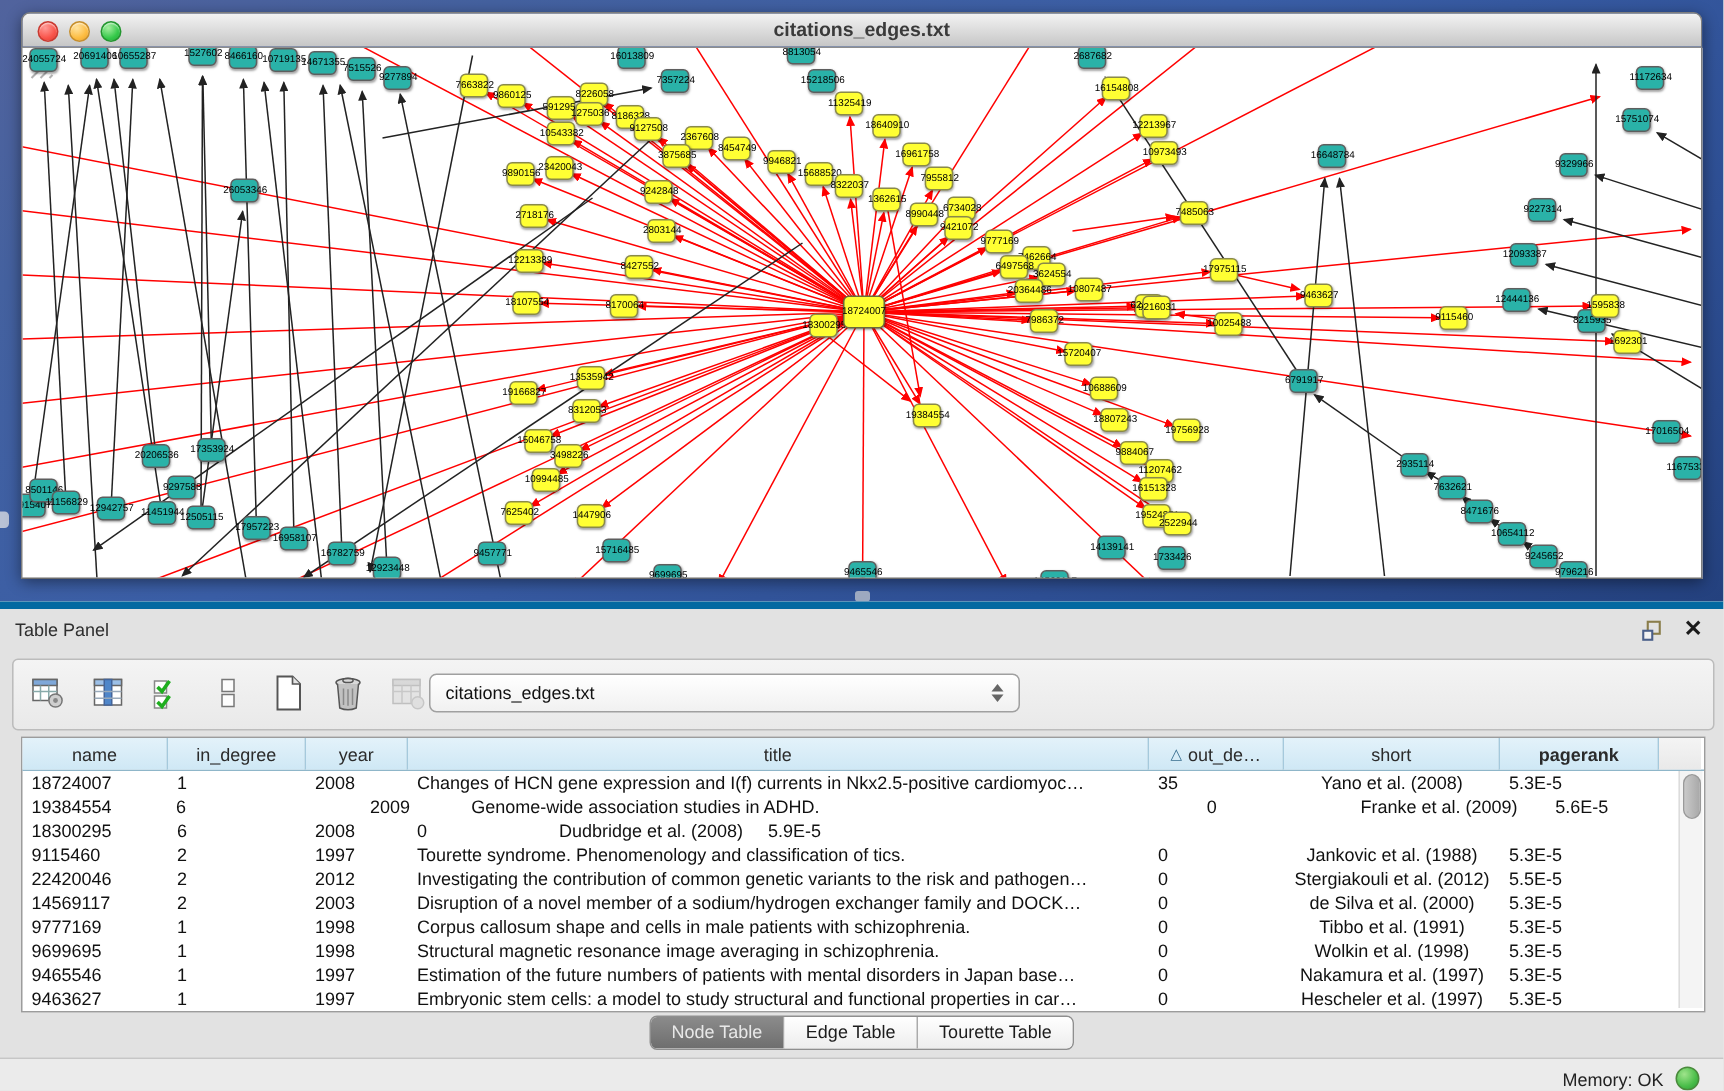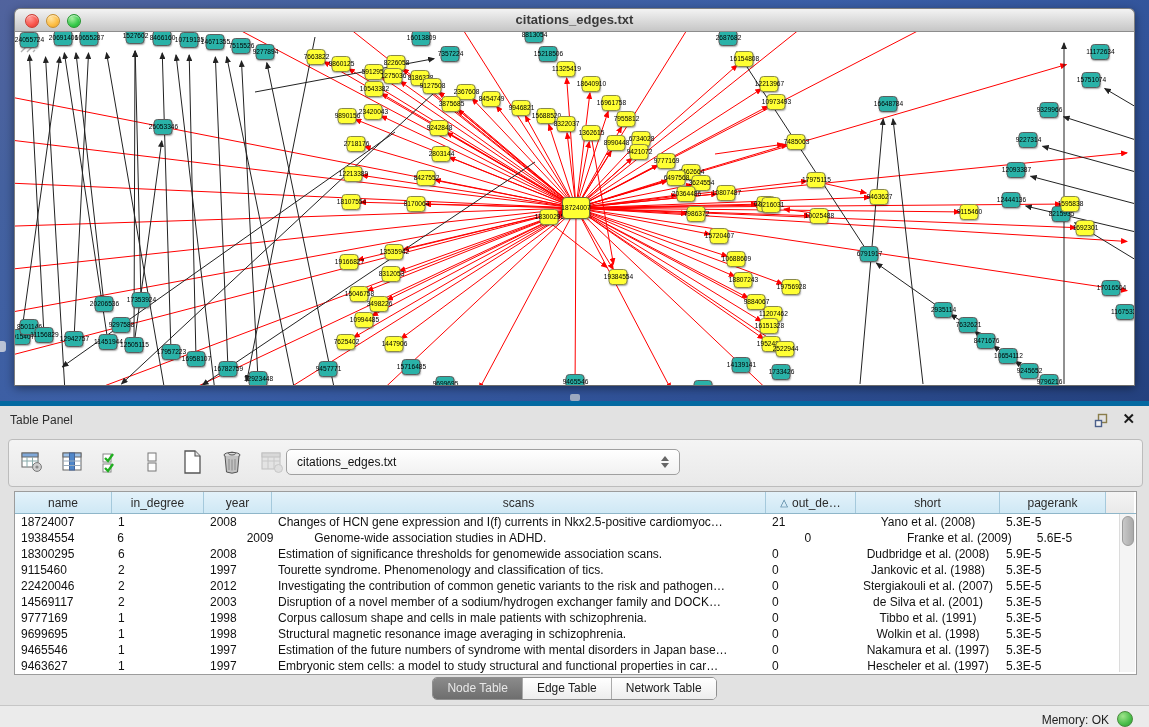--- a/index.html
+++ b/index.html
@@ -690,79 +690,78 @@
           <i class="dn"></i>
         </span>
     </div>
   </div>
 
   <div class="dtable">
     <div class="thead" id="thead">
         <div class="th" style="width: 97px;">name</div>
         <div class="th" style="width: 92px;">in_degree</div>
         <div class="th" style="width: 68px;">year</div>
-        <div class="th" style="width: 494px;">scans</div>
+        <div class="th" style="width: 494px;">title</div>
         <div class="th" style="width: 90px;"><span class="sortg">△</span>out_de…</div>
         <div class="th" style="width: 144px;">short</div>
-        <div class="th" style="width: 106px;">pagerank</div>
+        <div class="th" style="width: 106px; font-weight: bold;">pagerank</div>
         <div class="th" style="width: 28px; background: linear-gradient(rgb(244, 244, 244), rgb(233, 233, 233)); border-right: none;"></div>
       </div>
     <div id="tbody">
         <div class="trow">
           <div class="td" style="width: 97px;">18724007</div>
           <div class="td" style="width: 92px;">1</div>
           <div class="td" style="width: 68px;">2008</div>
           <div class="td" style="width: 494px;">Changes of HCN gene expression and I(f) currents in Nkx2.5-positive cardiomyoc…</div>
-          <div class="td" style="width: 90px;">21</div>
+          <div class="td" style="width: 90px;">35</div>
           <div class="td center" style="width: 144px;">Yano et al. (2008)</div>
           <div class="td" style="width: 106px;">5.3E-5</div>
         </div>
         <div class="trow">
           <div class="td" style="width: 97px;">19384554</div>
           <div class="td" style="width: 92px;">6</div>
           <div class="td" style="width: 68px; margin-left: 38px;">2009</div>
           <div class="td" style="width: 494px;">Genome-wide association studies in ADHD.</div>
           <div class="td" style="width: 90px;">0</div>
           <div class="td center" style="width: 144px;">Franke et al. (2009)</div>
           <div class="td" style="width: 106px;">5.6E-5</div>
         </div>
         <div class="trow">
           <div class="td" style="width: 97px;">18300295</div>
           <div class="td" style="width: 92px;">6</div>
           <div class="td" style="width: 68px;">2008</div>
-          <div class="td" style="width: 494px;">Estimation of significance thresholds for genomewide association scans.</div>
           <div class="td" style="width: 90px;">0</div>
           <div class="td center" style="width: 144px;">Dudbridge et al. (2008)</div>
           <div class="td" style="width: 106px;">5.9E-5</div>
         </div>
         <div class="trow">
           <div class="td" style="width: 97px;">9115460</div>
           <div class="td" style="width: 92px;">2</div>
           <div class="td" style="width: 68px;">1997</div>
           <div class="td" style="width: 494px;">Tourette syndrome. Phenomenology and classification of tics.</div>
           <div class="td" style="width: 90px;">0</div>
           <div class="td center" style="width: 144px;">Jankovic et al. (1988)</div>
           <div class="td" style="width: 106px;">5.3E-5</div>
         </div>
         <div class="trow">
           <div class="td" style="width: 97px;">22420046</div>
           <div class="td" style="width: 92px;">2</div>
           <div class="td" style="width: 68px;">2012</div>
           <div class="td" style="width: 494px;">Investigating the contribution of common genetic variants to the risk and pathogen…</div>
           <div class="td" style="width: 90px;">0</div>
-          <div class="td center" style="width: 144px;">Stergiakouli et al. (2007)</div>
+          <div class="td center" style="width: 144px;">Stergiakouli et al. (2012)</div>
           <div class="td" style="width: 106px;">5.5E-5</div>
         </div>
         <div class="trow">
           <div class="td" style="width: 97px;">14569117</div>
           <div class="td" style="width: 92px;">2</div>
           <div class="td" style="width: 68px;">2003</div>
           <div class="td" style="width: 494px;">Disruption of a novel member of a sodium/hydrogen exchanger family and DOCK…</div>
           <div class="td" style="width: 90px;">0</div>
-          <div class="td center" style="width: 144px;">de Silva et al. (2001)</div>
+          <div class="td center" style="width: 144px;">de Silva et al. (2000)</div>
           <div class="td" style="width: 106px;">5.3E-5</div>
         </div>
         <div class="trow">
           <div class="td" style="width: 97px;">9777169</div>
           <div class="td" style="width: 92px;">1</div>
           <div class="td" style="width: 68px;">1998</div>
           <div class="td" style="width: 494px;">Corpus callosum shape and cells in male patients with schizophrenia.</div>
           <div class="td" style="width: 90px;">0</div>
           <div class="td center" style="width: 144px;">Tibbo et al. (1991)</div>
           <div class="td" style="width: 106px;">5.3E-5</div>
@@ -773,21 +772,21 @@
           <div class="td" style="width: 68px;">1998</div>
           <div class="td" style="width: 494px;">Structural magnetic resonance image averaging in schizophrenia.</div>
           <div class="td" style="width: 90px;">0</div>
           <div class="td center" style="width: 144px;">Wolkin et al. (1998)</div>
           <div class="td" style="width: 106px;">5.3E-5</div>
         </div>
         <div class="trow">
           <div class="td" style="width: 97px;">9465546</div>
           <div class="td" style="width: 92px;">1</div>
           <div class="td" style="width: 68px;">1997</div>
-          <div class="td" style="width: 494px;">Estimation of the future numbers of syndrome with mental disorders in Japan base…</div>
+          <div class="td" style="width: 494px;">Estimation of the future numbers of patients with mental disorders in Japan base…</div>
           <div class="td" style="width: 90px;">0</div>
           <div class="td center" style="width: 144px;">Nakamura et al. (1997)</div>
           <div class="td" style="width: 106px;">5.3E-5</div>
         </div>
         <div class="trow">
           <div class="td" style="width: 97px;">9463627</div>
           <div class="td" style="width: 92px;">1</div>
           <div class="td" style="width: 68px;">1997</div>
           <div class="td" style="width: 494px;">Embryonic stem cells: a model to study structural and functional properties in car…</div>
           <div class="td" style="width: 90px;">0</div>
@@ -797,21 +796,21 @@
       </div>
     <div class="vscroll">
       <div class="vthumb"></div>
     </div>
   </div>
 
   <div class="tabs">
     <div class="seg" id="seg">
         <div class="seg-btn sel">Node Table</div>
         <div class="seg-btn">Edge Table</div>
-        <div class="seg-btn">Network Table</div>
+        <div class="seg-btn">Tourette Table</div>
       </div>
   </div>
 
   <div class="statusbar">
     <span class="mem-label">Memory: OK</span>
     <span class="mem-dot"></span>
   </div>
 </div>
 
 </body></html>

